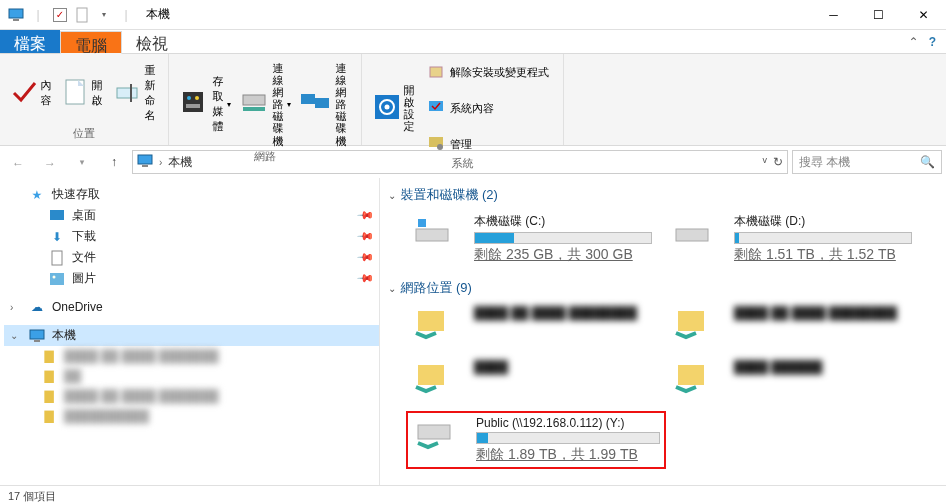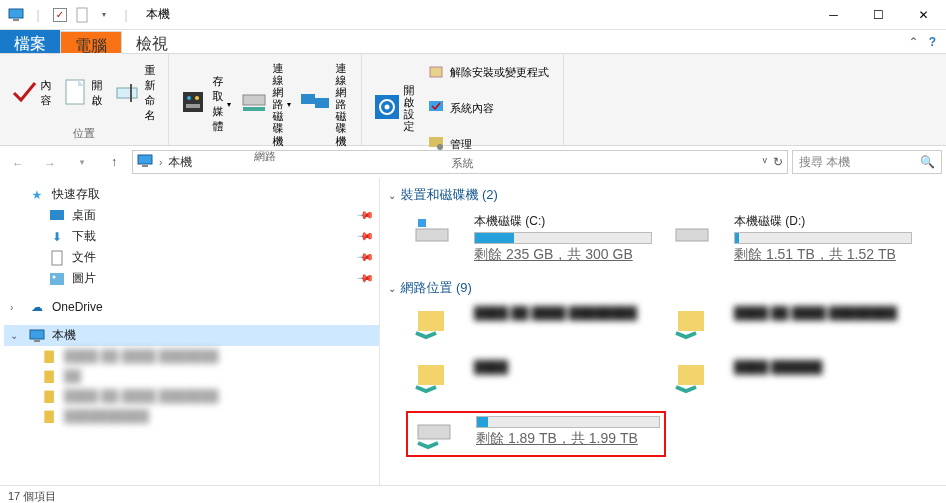--- a/index.html
+++ b/index.html
@@ -422,20 +422,21 @@
           </div>
       </div>
       <div class="drive highlighted" style="width:260px">
         <div class="dicon">
             <svg width="40" height="34" viewBox="0 0 40 34">
               <rect x="4" y="8" width="32" height="14" fill="#d8d8d8" stroke="#aaa"></rect>
               <path d="M4 26 L14 30 L24 26" stroke="#3a9" stroke-width="4" fill="none"></path>
             </svg>
           </div>
         <div class="drive-info">
+          <div class="drive-name">Public (\\192.168.0.112) (Y:)</div>
           <div class="drive-bar">
               <div class="drive-bar-fill" style="width:6%"></div>
             </div>
           <div class="drive-stats">剩餘 1.89 TB，共 1.99 TB</div>
         </div>
       </div>
     </div>
   </div>
 </div>
 

